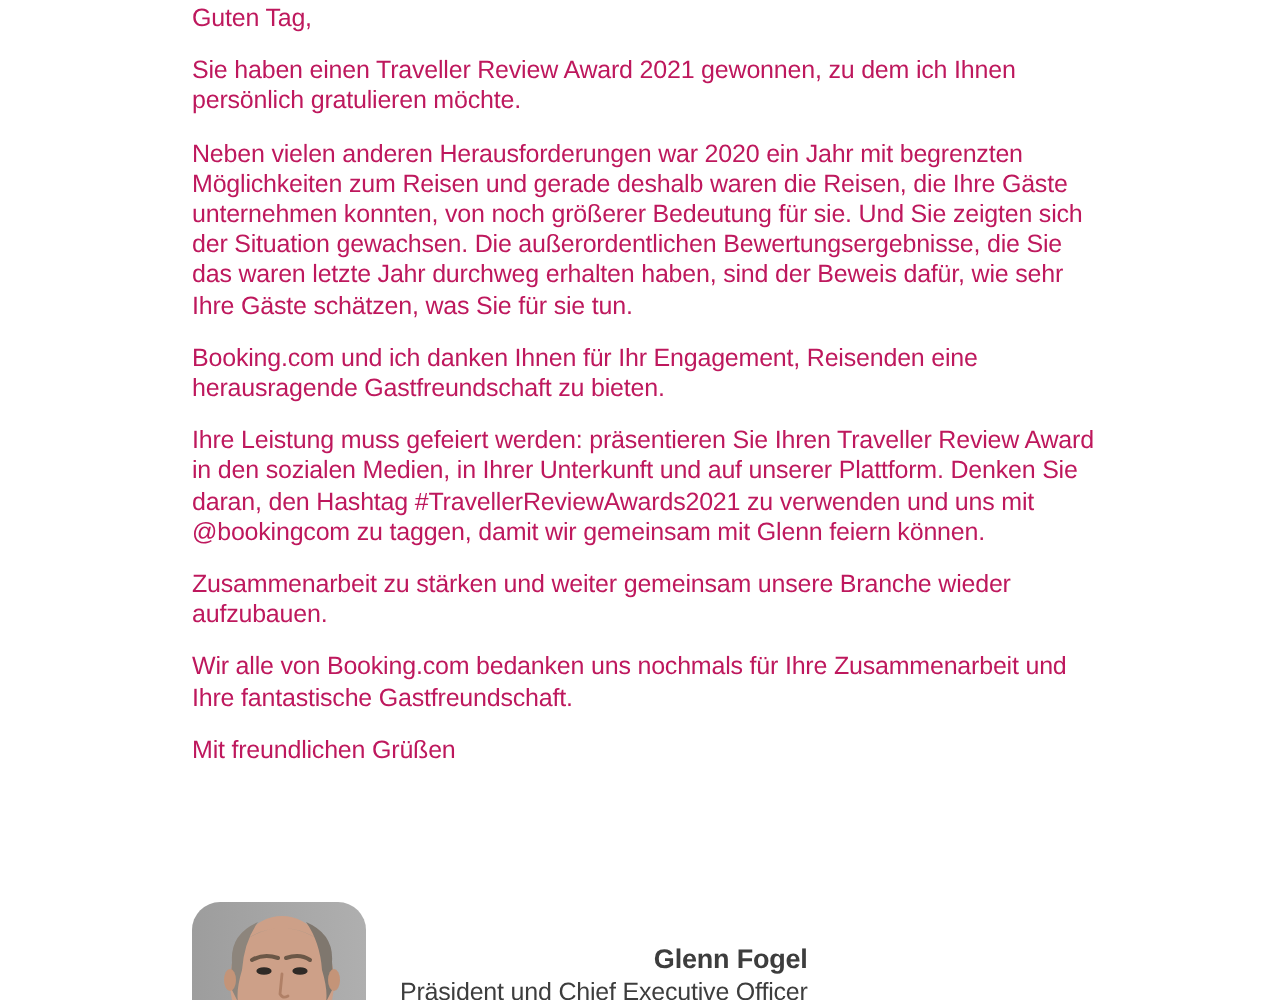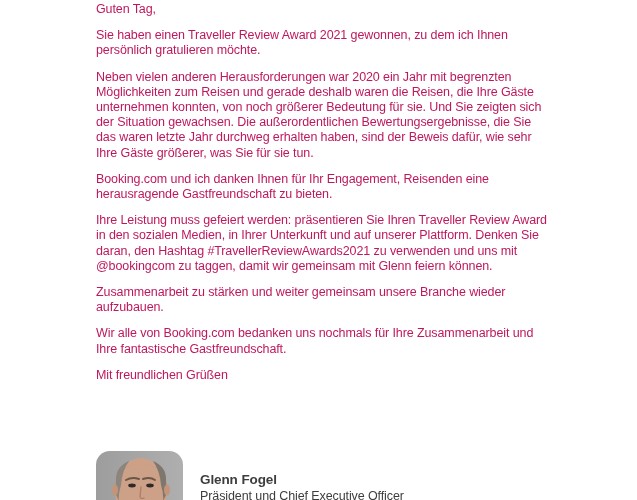--- a/index.html
+++ b/index.html
@@ -40,20 +40,21 @@
   .sig-text {
     margin-left: 17px;
     padding-top: 21px;
     color: #3d3d3d;
   }
   .sig-name {
     font-weight: bold;
     font-size: 13.5px;
     line-height: 16px;
     letter-spacing: -0.1px;
+    text-align: right;
   }
   .sig-title {
     font-size: 12.5px;
     line-height: 16px;
     letter-spacing: -0.1px;
   }
 </style>
 </head>
 <body>
 
@@ -64,21 +65,21 @@
     <div class="para">
       <div class="line">Sie haben einen Traveller Review Award 2021 gewonnen, zu dem ich Ihnen</div>
       <div class="line">persönlich gratulieren möchte.</div>
     </div>
     <div class="para">
       <div class="line">Neben vielen anderen Herausforderungen war 2020 ein Jahr mit begrenzten</div>
       <div class="line">Möglichkeiten zum Reisen und gerade deshalb waren die Reisen, die Ihre Gäste</div>
       <div class="line">unternehmen konnten, von noch größerer Bedeutung für sie. Und Sie zeigten sich</div>
       <div class="line">der Situation gewachsen. Die außerordentlichen Bewertungsergebnisse, die Sie</div>
       <div class="line">das waren letzte Jahr durchweg erhalten haben, sind der Beweis dafür, wie sehr</div>
-      <div class="line">Ihre Gäste größerer, was Sie für sie tun.</div>
+      <div class="line">Ihre Gäste schätzen, was Sie für sie tun.</div>
     </div>
     <div class="para">
       <div class="line">Booking.com und ich danken Ihnen für Ihr Engagement, Reisenden eine</div>
       <div class="line">herausragende Gastfreundschaft zu bieten.</div>
     </div>
     <div class="para">
       <div class="line">Ihre Leistung muss gefeiert werden: präsentieren Sie Ihren Traveller Review Award</div>
       <div class="line">in den sozialen Medien, in Ihrer Unterkunft und auf unserer Plattform. Denken Sie</div>
       <div class="line">daran, den Hashtag #TravellerReviewAwards2021 zu verwenden und uns mit</div>
       <div class="line">@bookingcom zu taggen, damit wir gemeinsam mit Glenn feiern können.</div>

